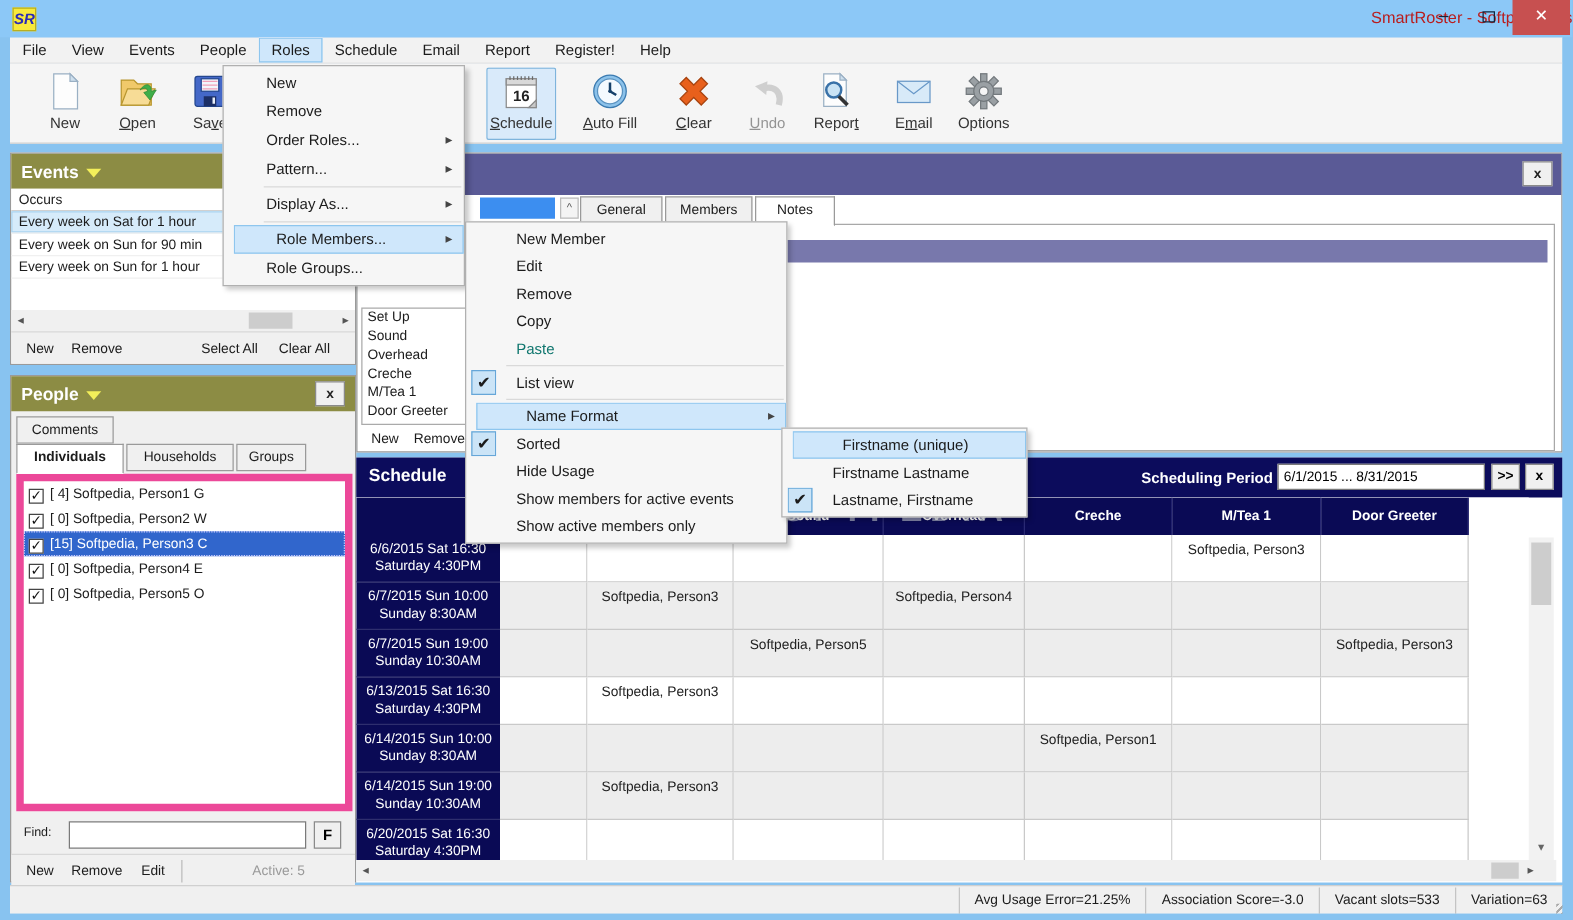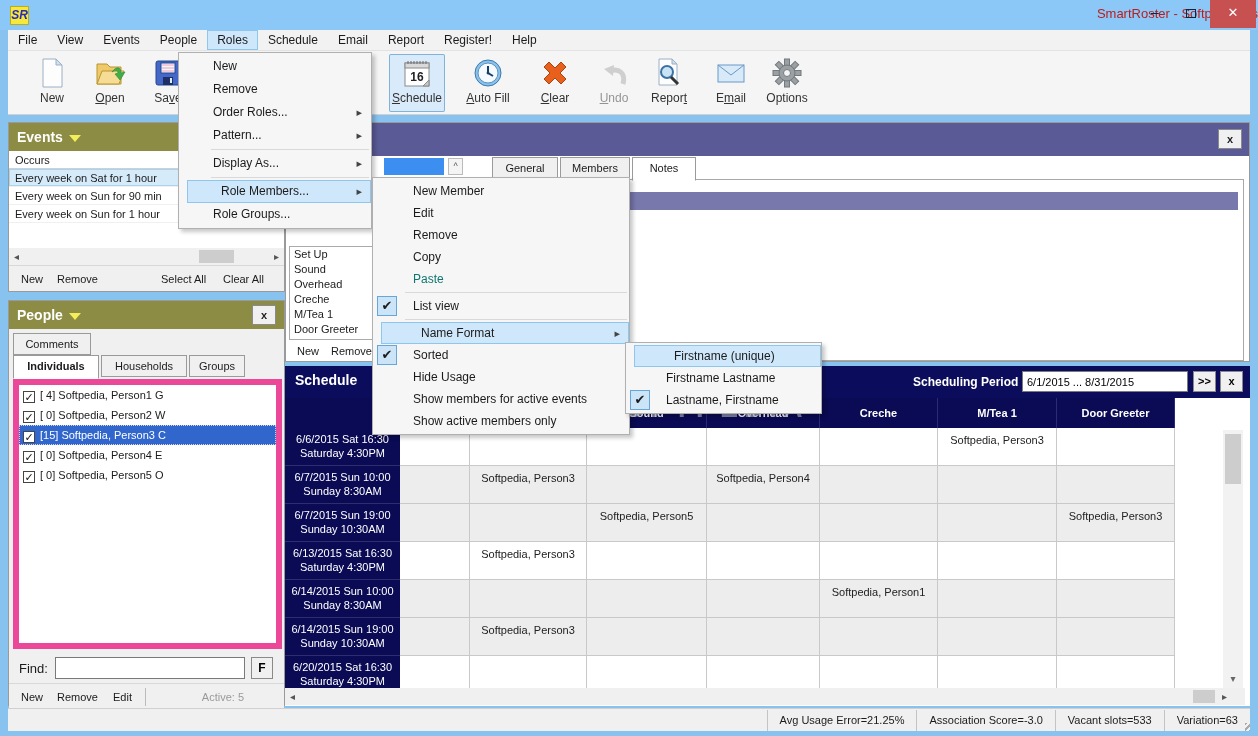--- a/index.html
+++ b/index.html
@@ -55,34 +55,34 @@
   
   #people { position:absolute; left:8px; top:300px; width:277px; height:406px; background:#f0f0f0; border:1px solid #9a9a9a; }
   .ptab { position:absolute; height:22px; background:#f0f0f0; border:1px solid #9a9a9a; font-size:11px; text-align:center; line-height:20px; color:#1b1b1b; }
   .ptab.active { background:#fff; font-weight:bold; border-bottom:1px solid #fff; height:24px; z-index:2; }
   #plist { position:absolute; left:4px; top:78px; width:269px; height:270px; background:#fff; border:6px solid #ec4899; overflow:hidden; }
   .prow { height:20px; line-height:20px; font-size:11px; color:#1b1b1b; padding-left:4px; white-space:nowrap; position:relative; }
   .prow .cb { display:inline-block; width:12px; height:12px; background:#fff; border:1px solid #444; vertical-align:-2px; margin-right:5px;
               font-size:11px; line-height:11px; text-align:center; color:#111; }
   .prow.sel { background:#3166cc; color:#fff; outline:1px dotted #d0d0ff; outline-offset:-1px; }
   .findrow { position:absolute; left:0; top:354px; width:100%; height:28px; }
-  .findlbl { position:absolute; left:10px; top:6px; font-size:13px; color:#1b1b1b; }
+  .findlbl { position:absolute; left:10px; top:6px; font-size:10px; color:#1b1b1b; }
   #findbox { position:absolute; left:46px; top:2px; width:190px; height:22px; border:1px solid #7a7a7a; background:#fff; font-size:11px; padding:0 3px; font-family:"Liberation Sans",sans-serif; }
   .fbtn { position:absolute; left:242px; top:2px; width:22px; height:22px; background:#f0f0f0; border:1px solid #8a8a8a;
           font-size:12px; font-weight:bold; text-align:center; line-height:20px; }
   #pp-btns { top:382px; }
   .vdiv { position:absolute; top:4px; width:1px; height:18px; background:#bbb; }
   .activecnt { position:absolute; right:40px; top:0; font-size:11px; color:#9a9a9a; line-height:26px; }
 
   
   #roles { position:absolute; left:285px; top:122px; width:965px; height:240px; background:#fff; border:1px solid #9a9a9a; }
   #roles .phead { position:absolute; left:0; top:0; width:100%; height:33px; background:#5a5a96; }
   .bluebox { position:absolute; left:98px; top:35px; width:60px; height:17px; background:#3c8ef0; }
   .upbox { position:absolute; left:162px; top:35px; width:15px; height:17px; background:#f4f4f4; border:1px solid #bbb; font-size:9px; color:#555; text-align:center; line-height:15px; }
-  .rtab { position:absolute; top:34px; height:22px; background:#f0f0f0; border:1px solid #9a9a9a; font-size:11px; text-align:center; line-height:20px; color:#1b1b1b;margin-left:28px; }
+  .rtab { position:absolute; top:34px; height:22px; background:#f0f0f0; border:1px solid #9a9a9a; font-size:11px; text-align:center; line-height:20px; color:#1b1b1b; }
   .rtab.active { background:#fff; border-bottom:1px solid #fff; height:24px; z-index:2; }
   #notesbox { position:absolute; left:95px; top:56px; width:863px; height:182px; background:#fff; border:1px solid #a8a8a8; }
   #notesbar { position:absolute; left:2px; top:12px; width:854px; height:18px; background:#7878ac; }
   #roleslist { position:absolute; left:3px; top:123px; width:90px; height:94px; background:#fff; border:1px solid #aaa; }
   .rlitem { font-size:11px; height:15px; line-height:15px; padding-left:4px; color:#1b1b1b; white-space:nowrap; }
   #rl-btns { position:absolute; left:3px; top:218px; width:180px; height:20px; }
   #rl-btns .flatbtn { height:20px; line-height:20px; }
 
   
   #sched { position:absolute; left:285px; top:366px; width:965px; height:340px; background:#fff; }

